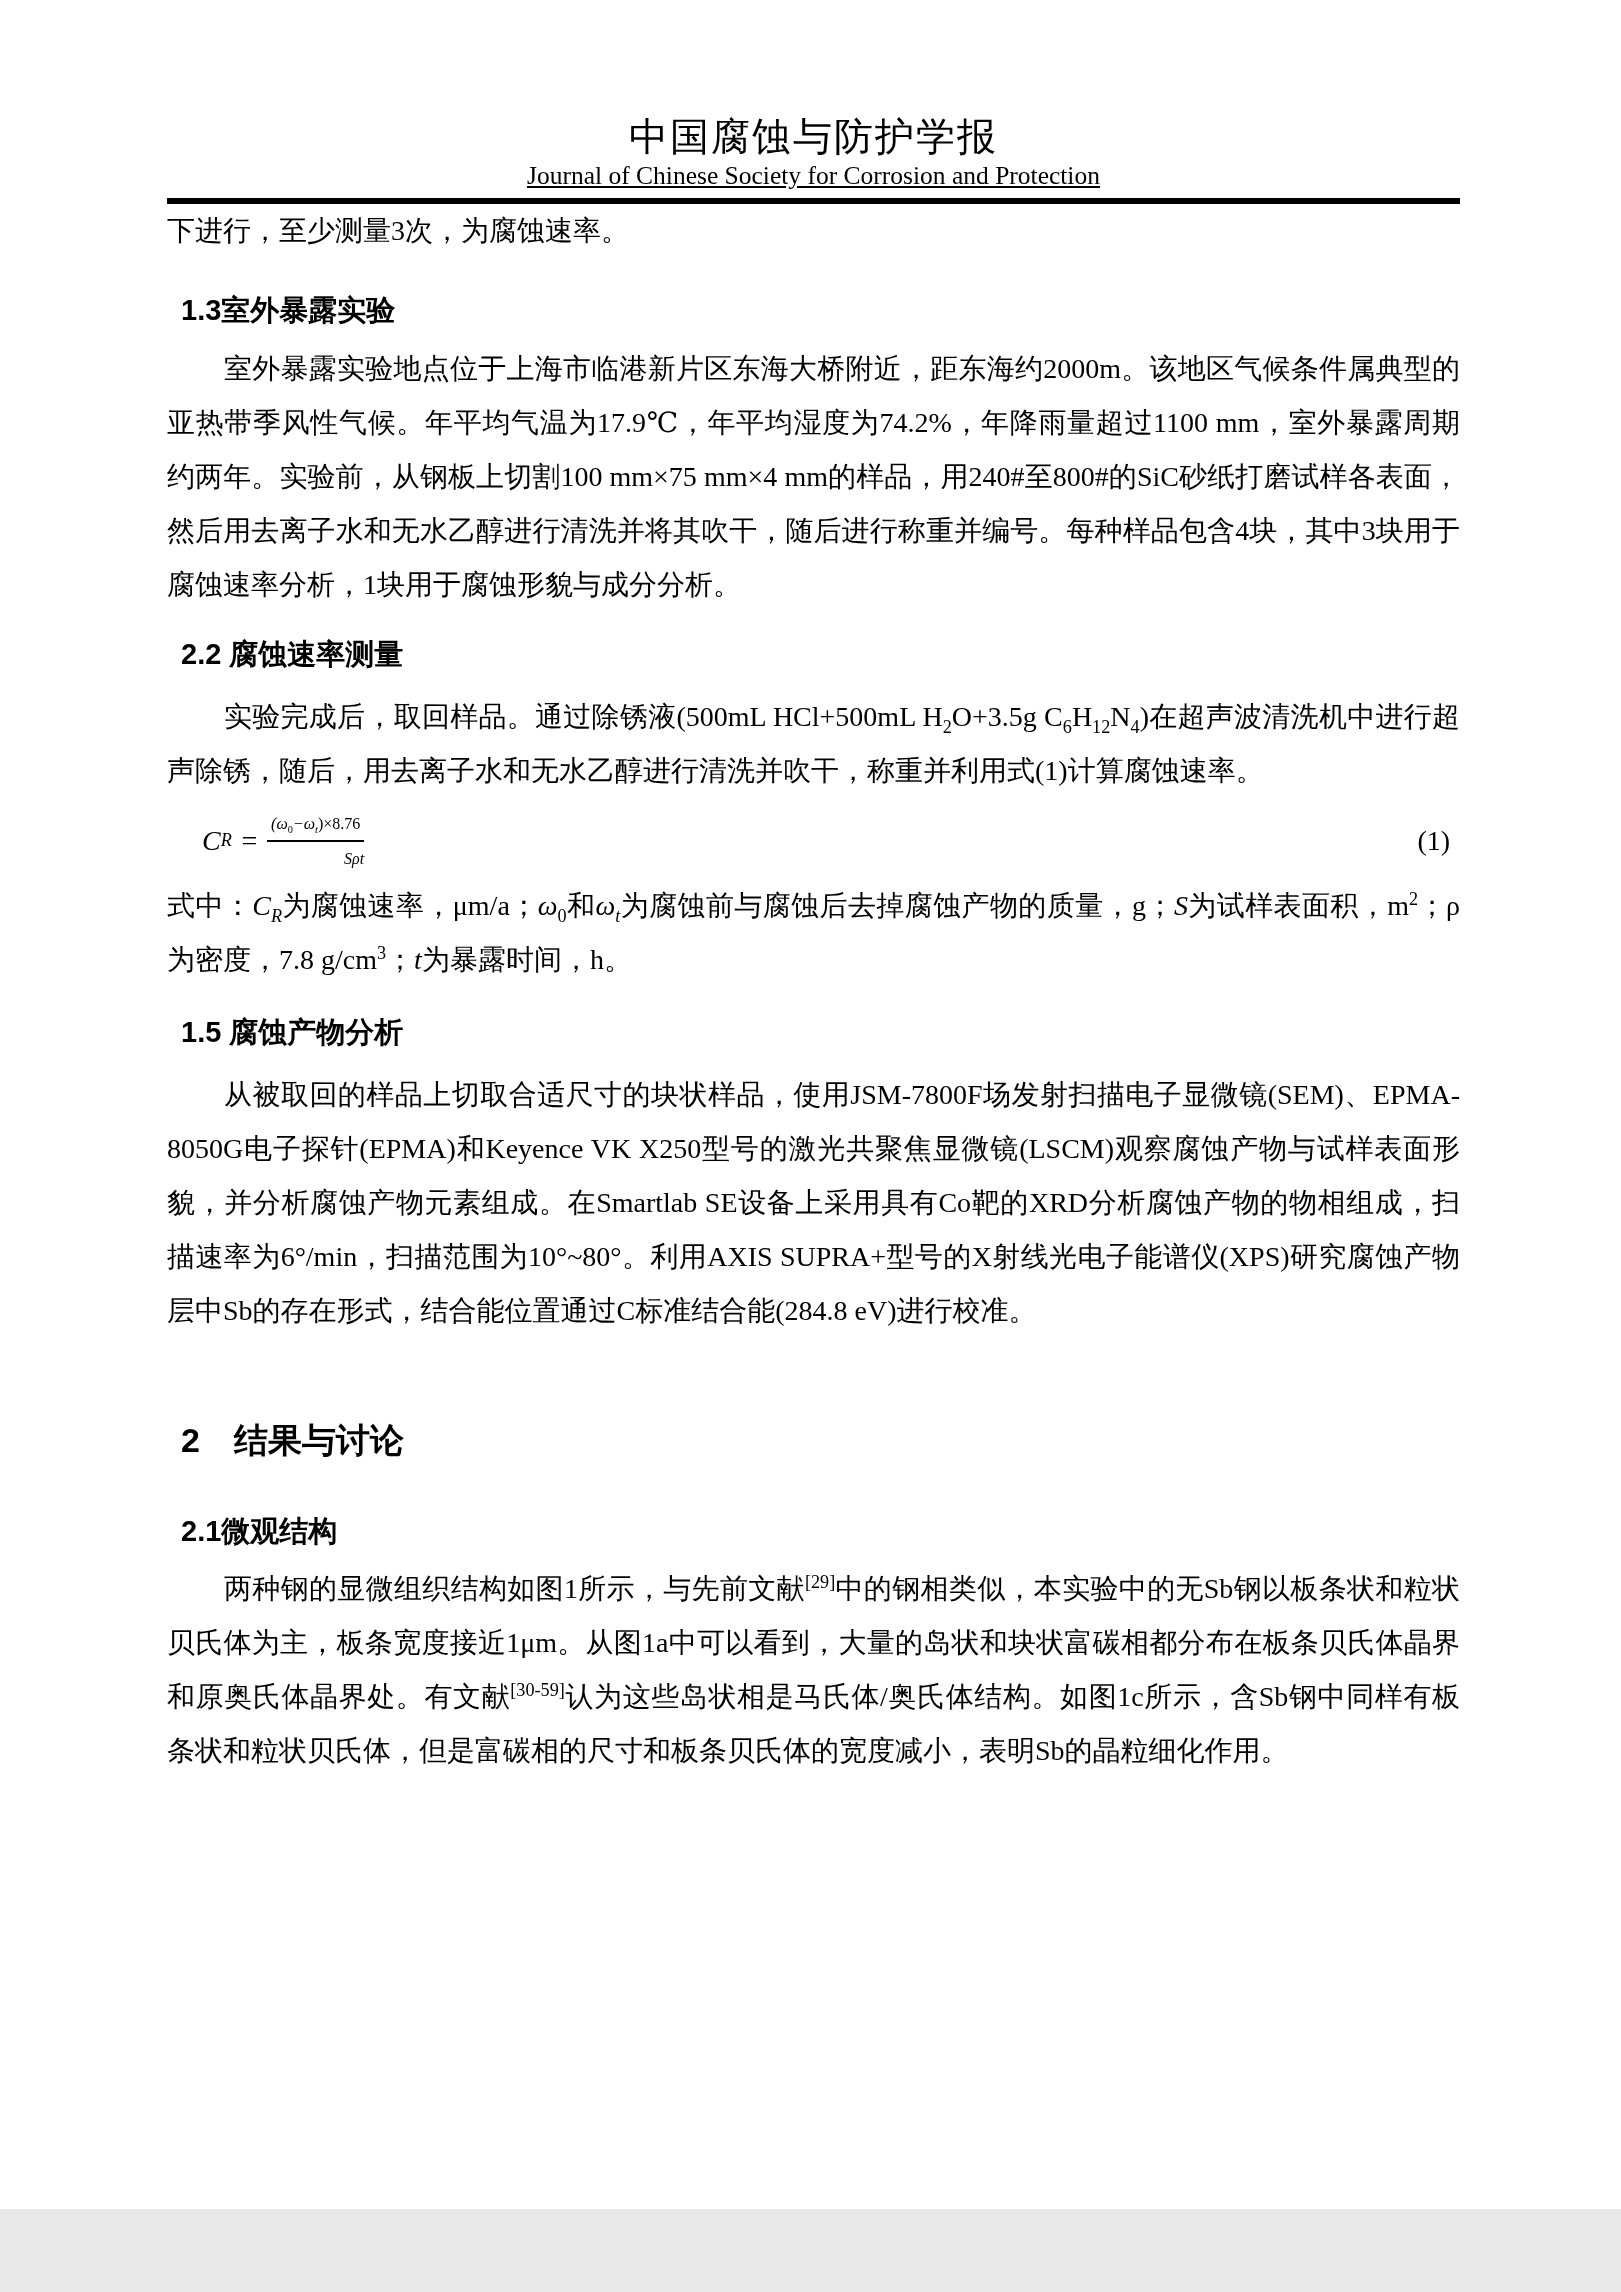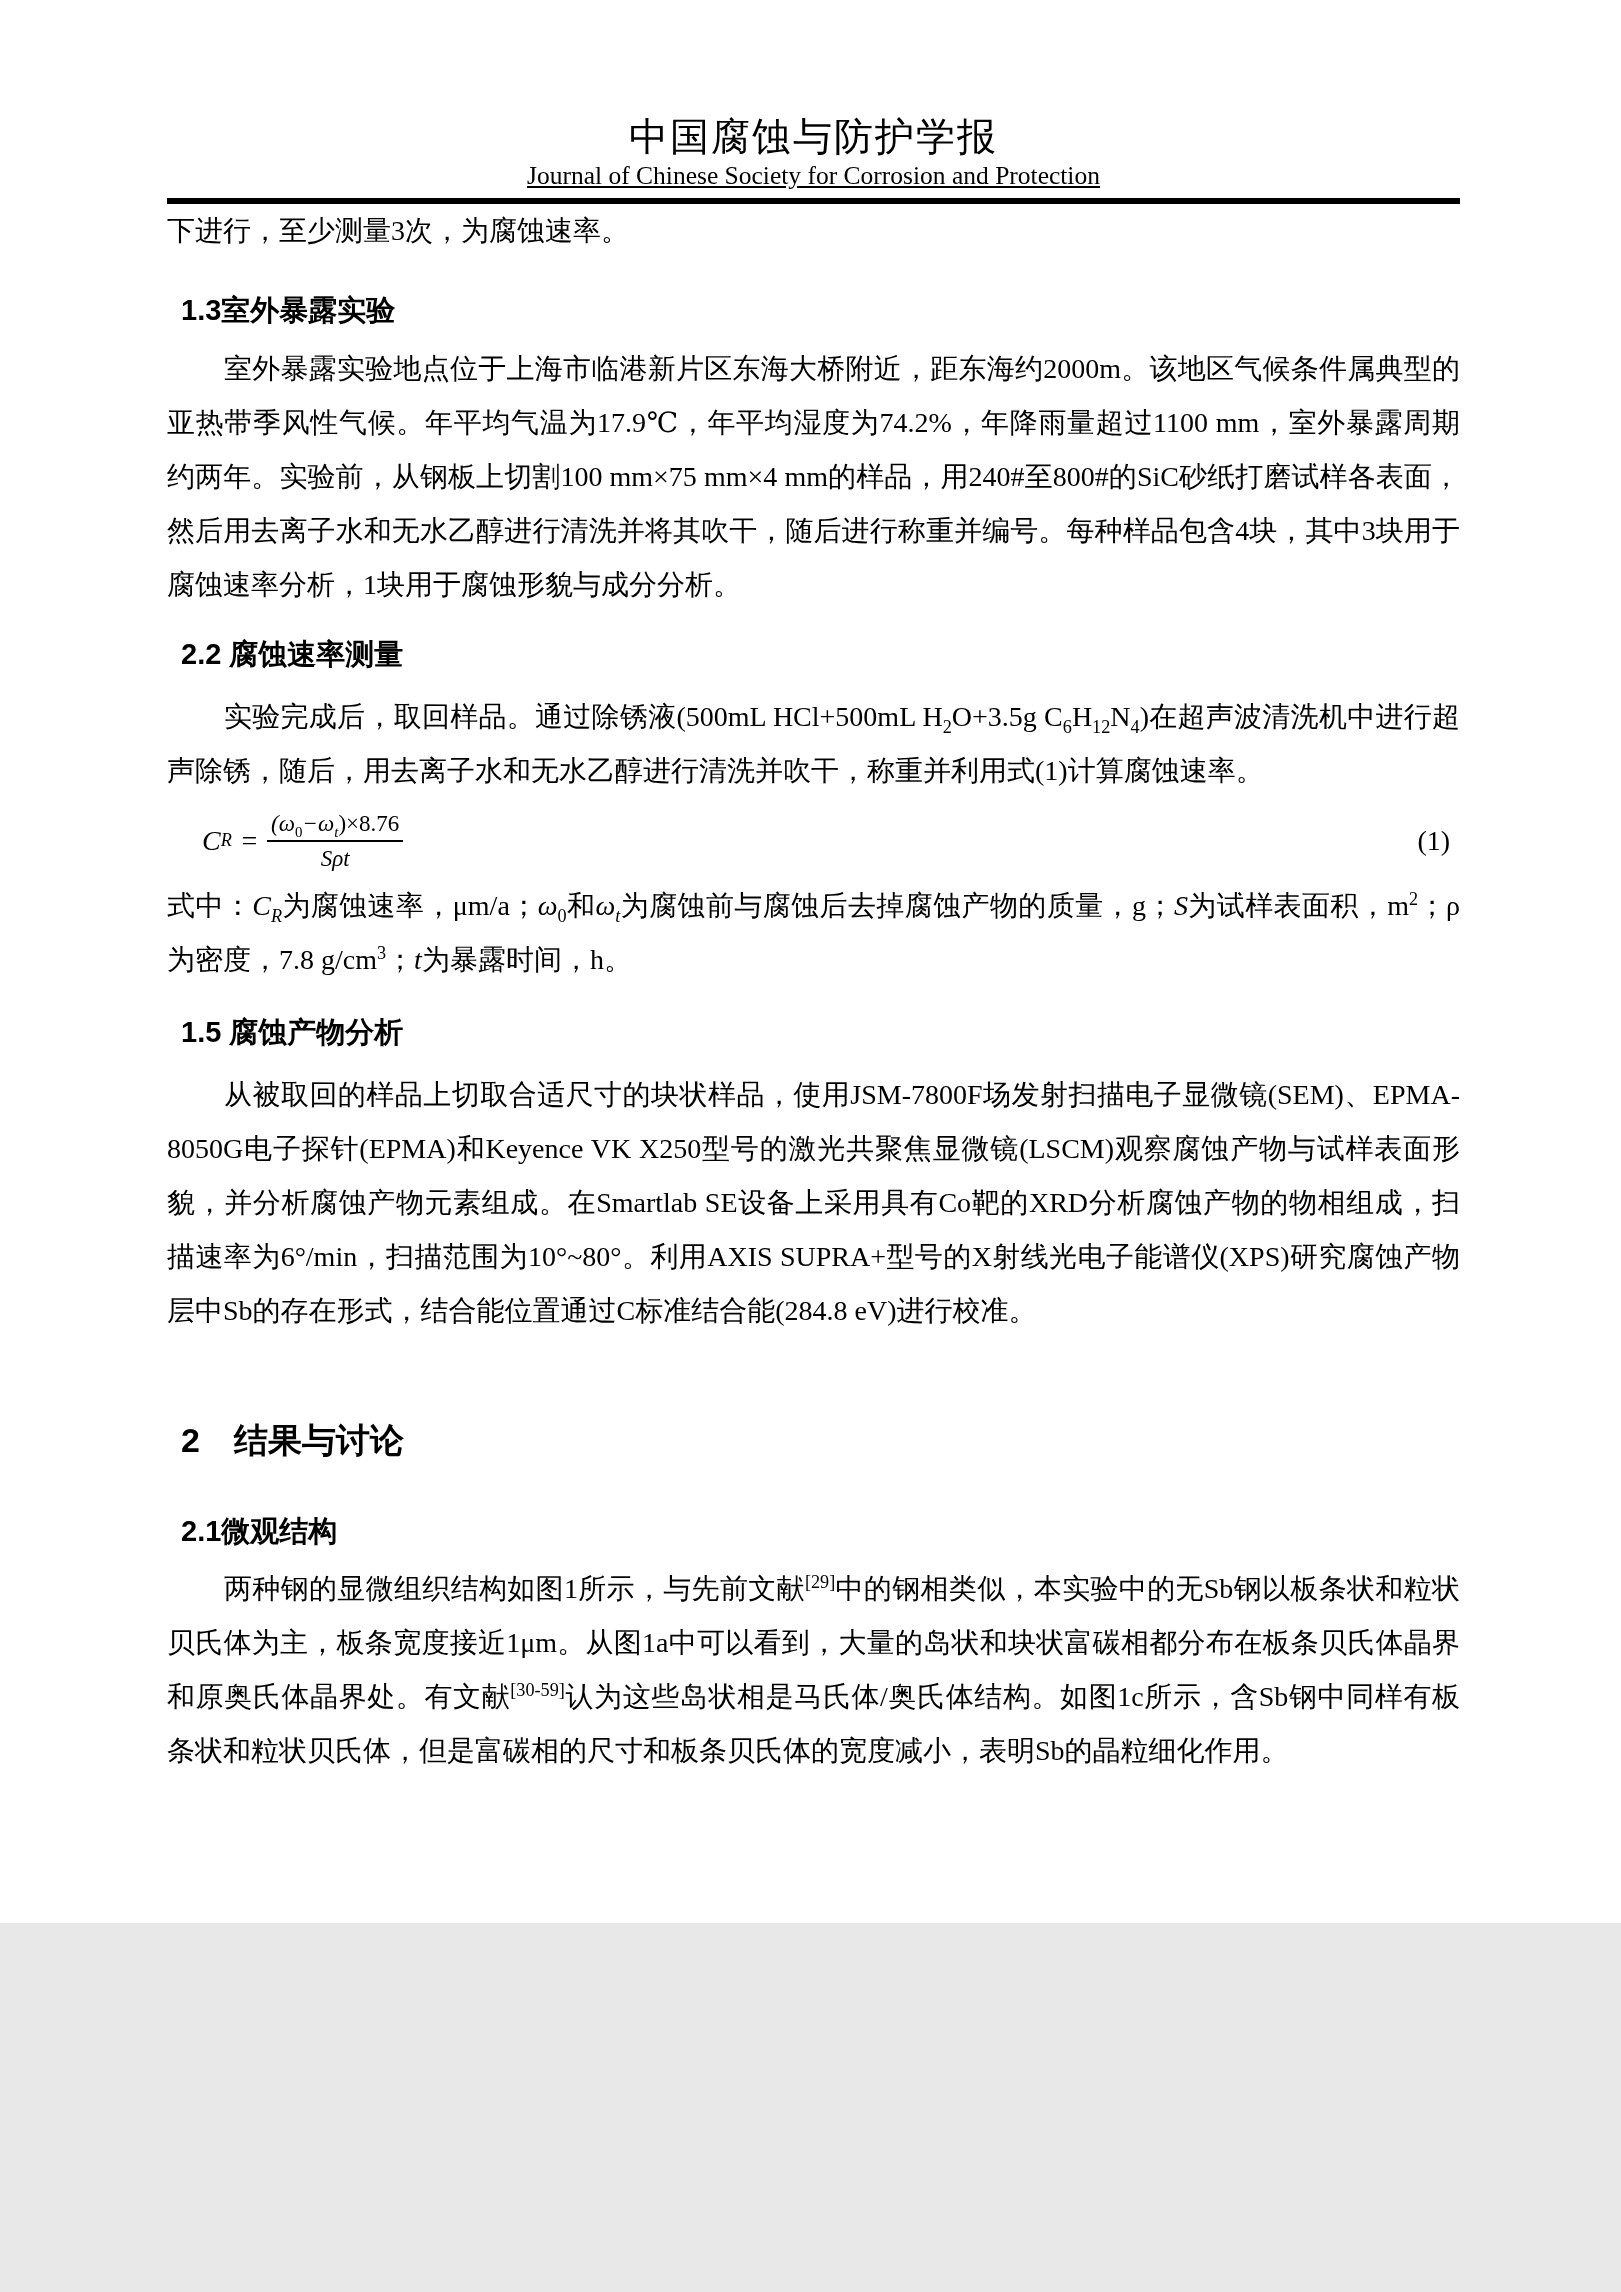--- a/index.html
+++ b/index.html
@@ -1,18 +1,18 @@
 <!DOCTYPE html>
 <html><head>
 <meta charset="utf-8">
 <style>
   html,body{margin:0;padding:0;background:#e8e8e8;}
   .page{
     position:relative;
-    width:1621px;height:1923px;
+    width:1621px;height:2209px;
     margin:0 auto;
     background:#ffffff;
     color:#000;
     font-family:"Liberation Serif","DejaVu Serif",serif;
     box-sizing:border-box;
     padding:0 161px 0 167px;
     overflow:hidden;
   }
   .journal-cn{
     margin-top:114px;
@@ -63,22 +63,22 @@
     display:inline-flex;
     align-items:center;
     font-size:28px;
   }
   .eq .lhs{font-style:italic;}
   .eq .lhs-sub{font-style:italic;font-size:0.65em;vertical-align:sub;}
   .eq .equals{margin:0 9.8px;}
   .fraction{
     display:inline-flex;
     flex-direction:column;
-    align-items:center;
-    font-size:23px;
+    align-items:flex-end;
+    font-size:16px;
     line-height:29px;
   }
   .fraction .num{
     padding:0 3.9px 2px 3.9px;
     border-bottom:2px solid #000;
   }
   .fraction .den{padding-top:2px;}
   .eq-number{
     position:absolute;
     right:9.8px;

